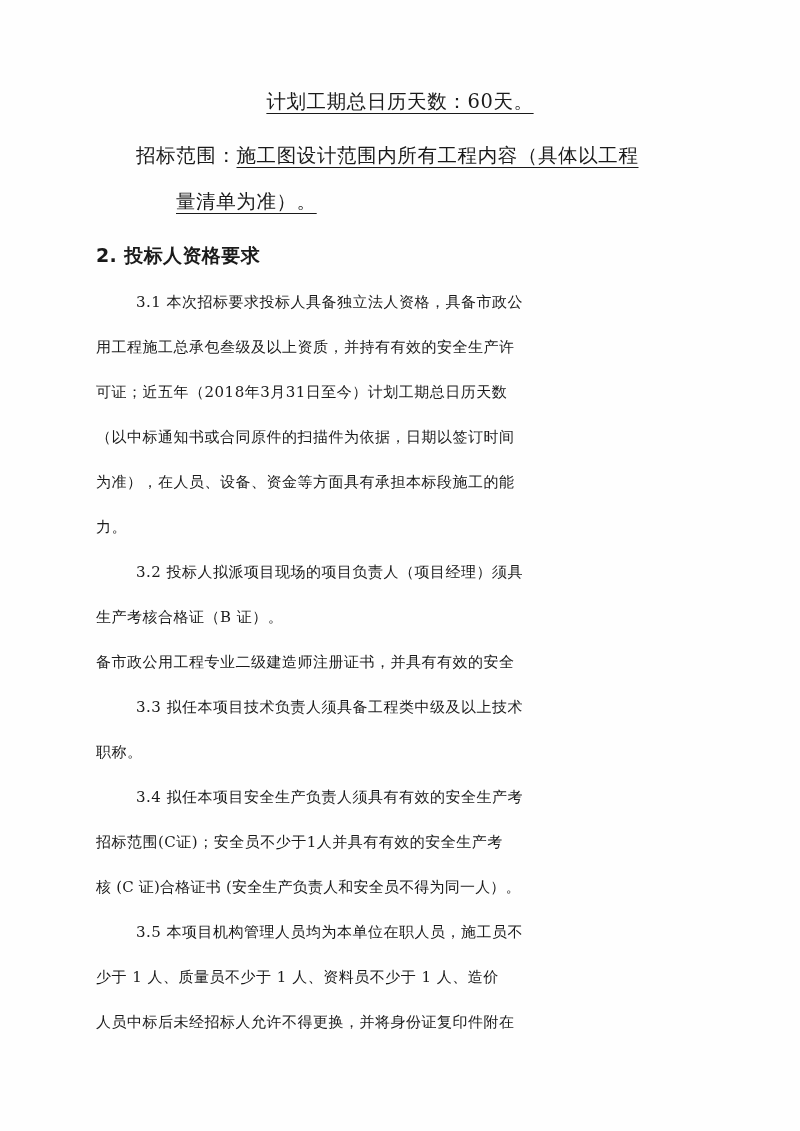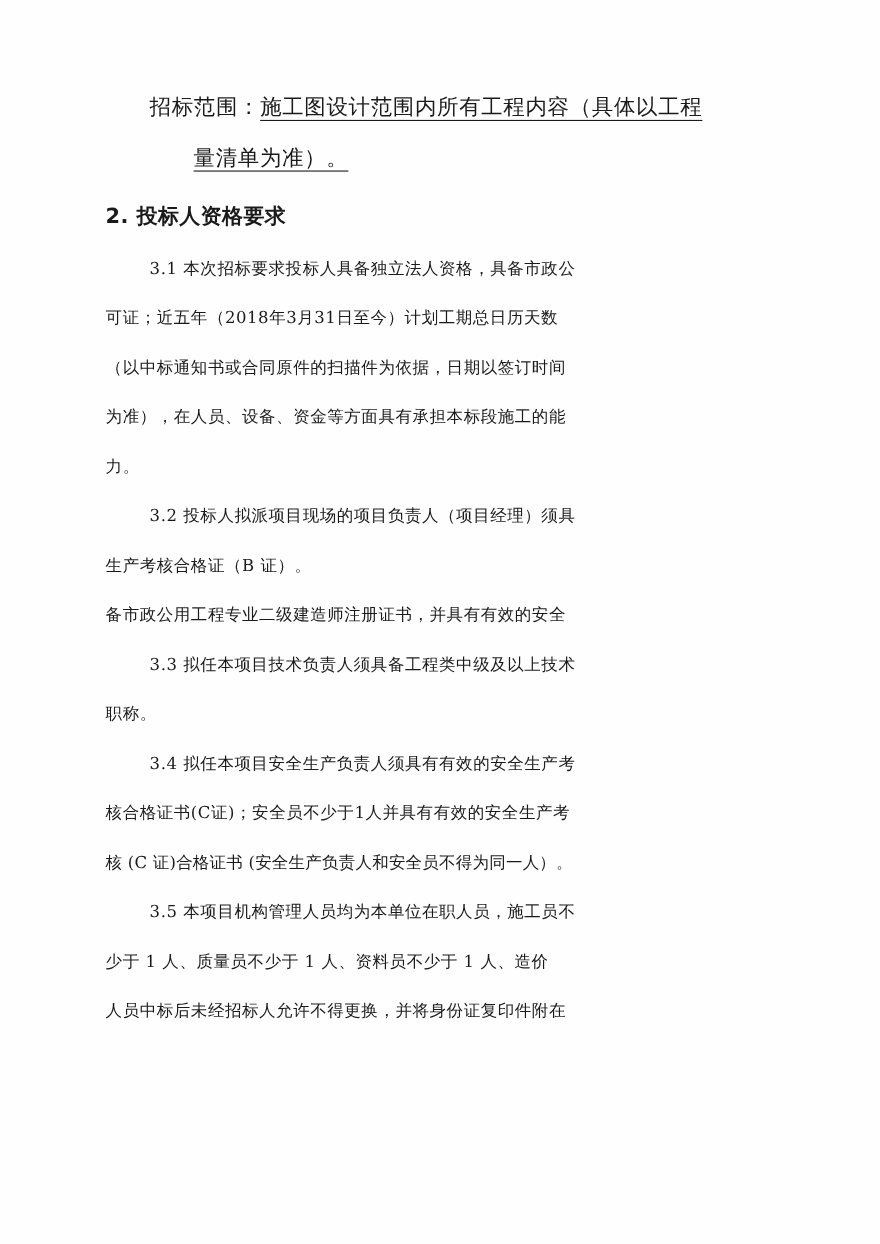--- a/index.html
+++ b/index.html
@@ -76,52 +76,56 @@
   }
   .tight {
     letter-spacing: 0.2px;
   }
 </style>
 </head>
 <body>
 
 <div class="page">
 
+  <div class="line center title-row">
+    <span class="underline">计划工期总日历天数：60天。</span>
+  </div>
 
   <div class="line scope-row">
     <span style="display:inline-block; width:40px;"></span><span class="scope-label">招标范围：</span><span class="scope-value">施工图设计范围内所有工程内容（具体以工程</span>
   </div>
   <div class="line scope-line2">
     <span class="scope-value">量清单为准）。</span>
   </div>
 
   <div class="heading sec-heading">2. 投标人资格要求</div>
 
   <div class="para">
     <div class="para-first">3.1 本次招标要求投标人具备独立法人资格，具备市政公</div>
+    <div>用工程施工总承包叁级及以上资质，并持有有效的安全生产许</div>
     <div>可证；近五年（2018年3月31日至今）计划工期总日历天数</div>
     <div>（以中标通知书或合同原件的扫描件为依据，日期以签订时间</div>
     <div>为准），在人员、设备、资金等方面具有承担本标段施工的能</div>
     <div>力。</div>
   </div>
 
   <div class="para">
     <div class="para-first">3.2 投标人拟派项目现场的项目负责人（项目经理）须具</div>
     <div>生产考核合格证（B 证）。</div>
     <div>备市政公用工程专业二级建造师注册证书，并具有有效的安全</div>
   </div>
 
   <div class="para">
     <div class="para-first">3.3 拟任本项目技术负责人须具备工程类中级及以上技术</div>
     <div>职称。</div>
   </div>
 
   <div class="para">
     <div class="para-first">3.4 拟任本项目安全生产负责人须具有有效的安全生产考</div>
-    <div>核合格证书(C证)；安全员不少于1人并具有有效的安全生产考</div>
+    <div>招标范围(C证)；安全员不少于1人并具有有效的安全生产考</div>
     <div class="tight">核 (C 证)合格证书 (安全生产负责人和安全员不得为同一人）。</div>
   </div>
 
   <div class="para">
     <div class="para-first">3.5 本项目机构管理人员均为本单位在职人员，施工员不</div>
     <div>少于 1 人、质量员不少于 1 人、资料员不少于 1 人、造价</div>
     <div>人员中标后未经招标人允许不得更换，并将身份证复印件附在</div>
   </div>
 
 </div>

